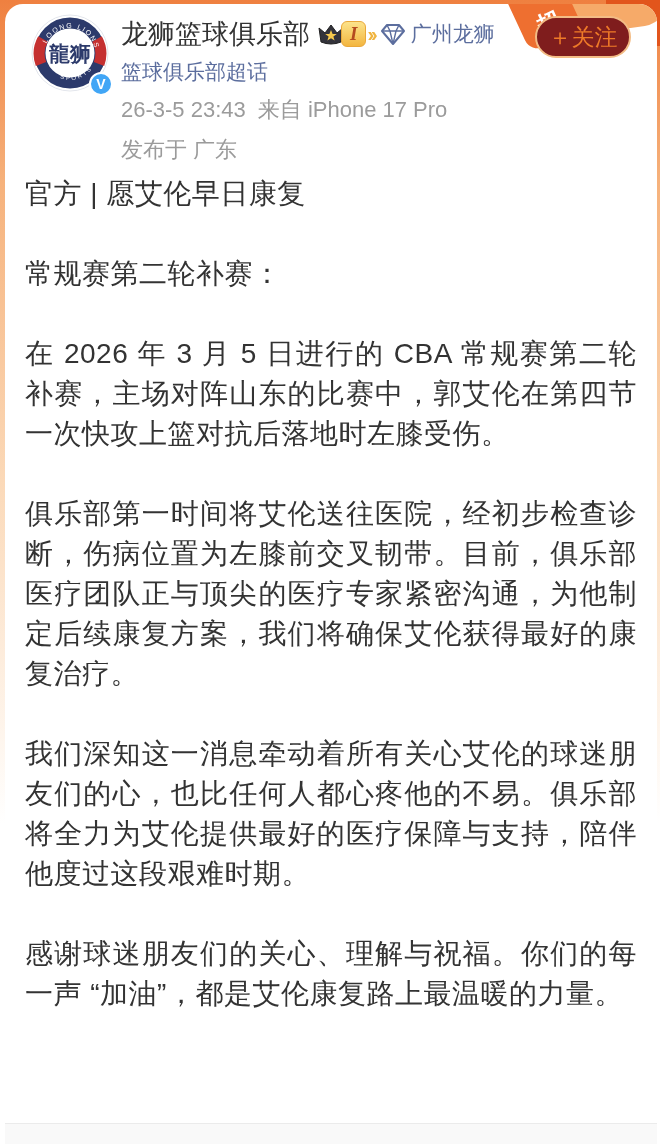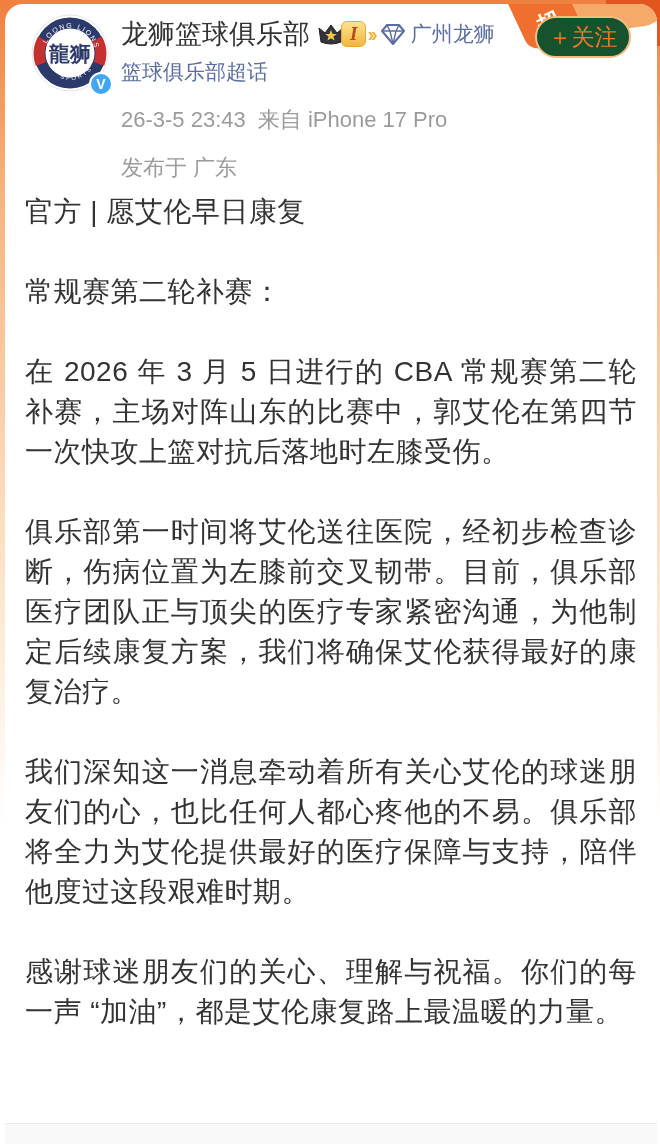--- a/index.html
+++ b/index.html
@@ -54,27 +54,27 @@
   .vip{display:inline-flex;align-items:center;}
   .vip-pill{
     display:inline-flex;align-items:center;height:26px;padding:0 8px;
     background:linear-gradient(180deg,#fce38b,#f3b640);border:1px solid #eaa83a;
     border-radius:6px;color:var(--vip_text);font-size:19px;font-weight:bold;font-style:italic;
     font-family:"Liberation Serif","DejaVu Serif",serif;margin-left:-6px;
   }
   .vip-chevrons{color:var(--gold_deep);font-size:20px;font-weight:bold;letter-spacing:-3px;margin-left:1px;}
   .supertopic{color:var(--link_blue);font-size:21px;cursor:pointer;}
   .supertopic-line2{display:block;line-height:36px;}
-  .meta-row{margin-top:16px;color:var(--text_gray);font-size:22px;line-height:28px;}
+  .meta-row{margin-top:6px;color:var(--text_gray);font-size:22px;line-height:28px;}
   .meta-row .source{margin-left:12px;cursor:pointer;}
-  .location-row{margin-top:20px;color:var(--text_gray);font-size:22px;line-height:28px;}
+  .location-row{margin-top:12px;color:var(--text_gray);font-size:22px;line-height:28px;}
 
   .follow-btn{
     position:absolute;top:12px;right:26px;z-index:5;width:96px;height:42px;
-    background:#14532d;border:2px solid #f3bc85;border-radius:22px;color:var(--accent);
+    background:#7f1d1d;border:2px solid #f3bc85;border-radius:22px;color:var(--accent);
     font-size:23px;display:flex;align-items:center;justify-content:center;cursor:pointer;
     font-family:inherit;
   }
 
   .post{position:relative;z-index:3;padding:10px 20px 0 20px;}
   .post p{
     font-size:28px;line-height:40px;color:var(--text_dark);
     margin:0 0 40px 0;letter-spacing:.5px;text-align:justify;
   }
   .post-footer{

